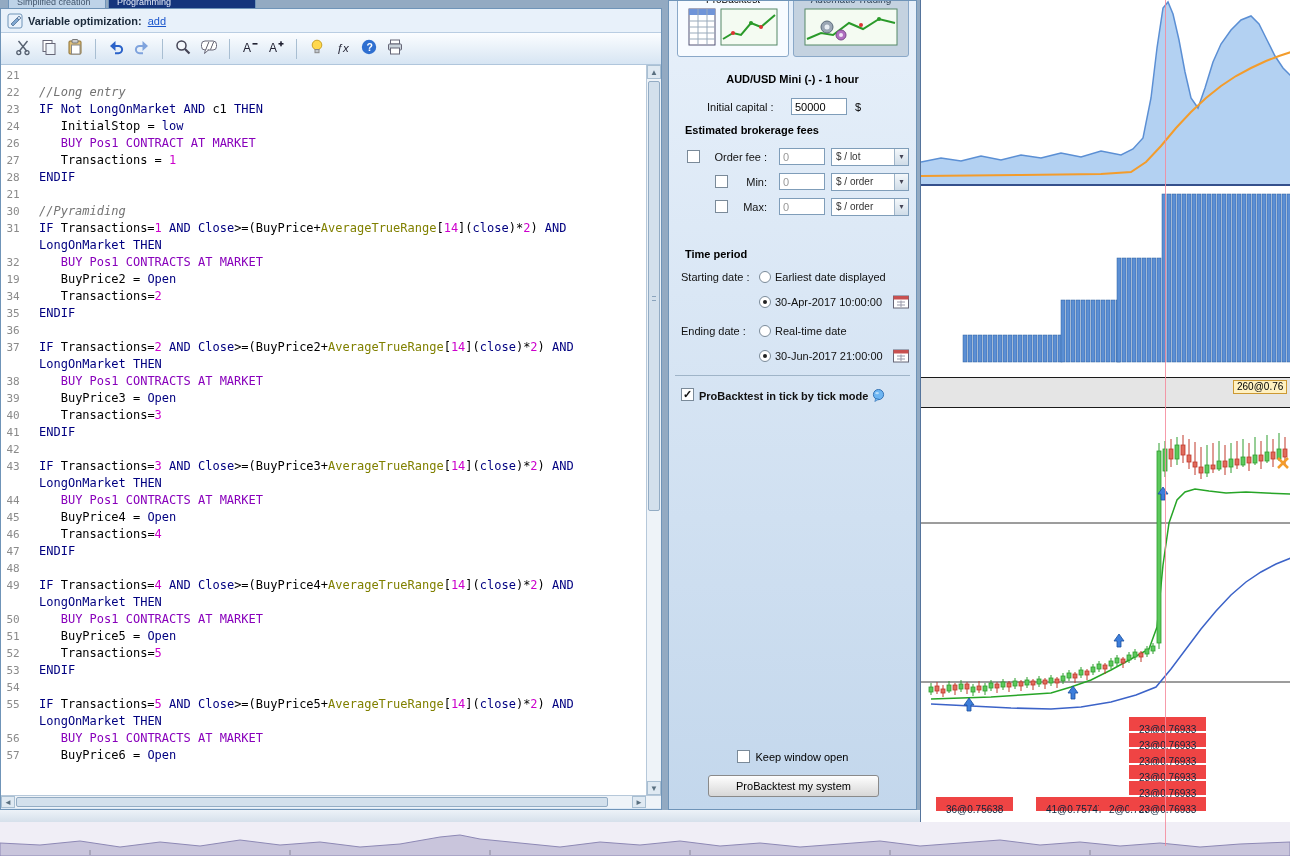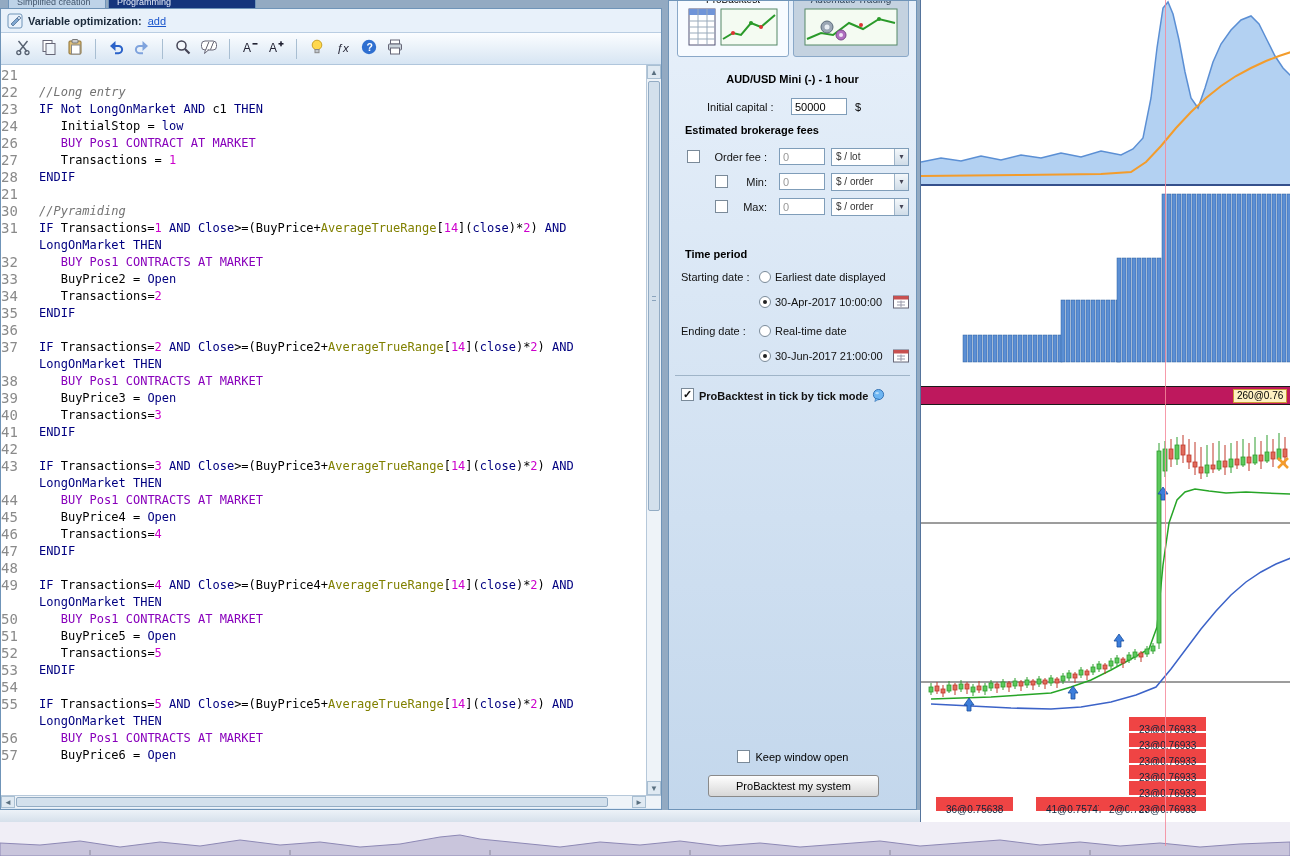--- a/index.html
+++ b/index.html
@@ -25,21 +25,21 @@
   .editor-toolbar { height:32px; background:linear-gradient(#fbfdff,#d7e5f3);
                     border-bottom:1px solid #b0c6dc; display:flex; align-items:center; padding-left:10px; gap:2px; }
   .tbtn { width:24px; height:24px; border:1px solid transparent; border-radius:2px; background:transparent;
           display:flex; align-items:center; justify-content:center; cursor:pointer; }
   .tbtn svg { width:18px; height:18px; }
   .tsep { width:1px; height:20px; background:#a8bed2; margin:0 6px; }
   .code-wrap { position:relative; height:730px; background:#fff; overflow:hidden; }
   .code-lines { position:absolute; left:0; top:2px; right:15px; font-family:"DejaVu Sans Mono", monospace;
                 font-size:12px; line-height:17px; }
   .code-row { display:flex; }
-  .gutter { flex:0 0 30px; text-align:left; padding-right:6px; color:#8a8a8a; font-size:14px; }
+  .gutter { flex:0 0 30px; text-align:center; padding-right:6px; color:#8a8a8a; font-size:11px; }
   .code-text { flex:1; padding-left:8px; white-space:pre-wrap; word-break:normal; max-width:601px; }
   .tok-k { color:#000080; } .tok-b { color:#8800bb; } .tok-c { color:#737373; font-style:italic; }
   .tok-n { color:#cc00cc; } .tok-f { color:#808000; } .tok-t { color:#000; }
   .vscroll { position:absolute; right:0; top:0; width:15px; height:730px; background:#eef3f8;
              border-left:1px solid #b6c8da; font-size:8px; color:#5a7080; text-align:center; }
   .vs-arrow { height:14px; line-height:14px; background:#dfe9f2; border:1px solid #a9bfd2; }
   .vs-down { position:absolute; bottom:0; left:0; right:0; }
   .vs-thumb { position:absolute; left:1px; right:1px; top:16px; height:430px; background:#d3e0ec;
               border:1px solid #93acc4; border-radius:2px; }
   .vs-grip { position:absolute; left:3px; right:3px; top:50%; height:5px;
@@ -91,22 +91,22 @@
   .run-btn { position:absolute; top:774px; left:39px; width:171px; height:22px;
              background:linear-gradient(#fefefe,#d7d7d7); border:1px solid #8a8a8a; border-radius:3px;
              font-size:11px; font-family:"Liberation Sans", sans-serif; cursor:pointer; }
 
   
   .chart-panel { position:absolute; left:920px; top:0; width:370px; height:822px; background:#fff;
                  border-left:1px solid #55749c; z-index:3; overflow:hidden; }
   .eq-svg { position:absolute; left:0; top:0; }
   .eq-base { position:absolute; left:0; top:184px; width:370px; height:2px; background:#34508c; }
   .bar-svg { position:absolute; left:0; top:190px; }
-  .label-row { position:absolute; left:0; top:377px; width:370px; height:19px; background:#be185d;
-               border-top:1px solid #1a1a1a; border-bottom:1px solid #1a1a1a;margin-top:9px; }
+  .label-row { position:absolute; left:0; top:377px; width:370px; height:31px; background:#e5e5e5;
+               border-top:1px solid #1a1a1a; border-bottom:1px solid #1a1a1a; }
   .price-label { position:absolute; left:312px; top:2px; height:14px; background:#fff1c2;
                  border:1px solid #cc9933; font-size:10px; padding:0 3px; white-space:nowrap; }
   .candle-svg { position:absolute; left:0; top:397px; }
   .trade-label { position:absolute; height:14px; background:#d8eafc; border:7px solid #ef4444;
                  font-size:10px; line-height:12px; padding:0 3px; color:#10233a; white-space:nowrap; }
 
   
   .band { position:absolute; left:0; top:810px; width:1290px; height:12px;
           background:linear-gradient(#edf2f8,#d6e0eb); }
   .overview { position:absolute; left:0; top:822px; width:1290px; height:34px; background:#f0eef6; }
@@ -264,21 +264,21 @@
           </div>
           <div class="code-row">
             <span class="gutter">31</span>
             <span class="code-text"><span class="tok-k">IF</span><span class="tok-t"> Transactions=</span><span class="tok-n">1</span><span class="tok-t"> </span><span class="tok-k">AND</span><span class="tok-t"> </span><span class="tok-k">Close</span><span class="tok-t">&gt;=(BuyPrice+</span><span class="tok-f">AverageTrueRange</span><span class="tok-t">[</span><span class="tok-n">14</span><span class="tok-t">](</span><span class="tok-k">close</span><span class="tok-t">)*</span><span class="tok-n">2</span><span class="tok-t">) </span><span class="tok-k">AND</span><span class="tok-t"> </span><span class="tok-k">LongOnMarket</span><span class="tok-t"> </span><span class="tok-k">THEN</span></span>
           </div>
           <div class="code-row">
             <span class="gutter">32</span>
             <span class="code-text"><span class="tok-b">   BUY Pos1 CONTRACTS AT MARKET</span></span>
           </div>
           <div class="code-row">
-            <span class="gutter">33</span>
+            <span class="gutter">19</span>
             <span class="code-text"><span class="tok-t">   BuyPrice2 = </span><span class="tok-k">Open</span></span>
           </div>
           <div class="code-row">
             <span class="gutter">34</span>
             <span class="code-text"><span class="tok-t">   Transactions=</span><span class="tok-n">2</span></span>
           </div>
           <div class="code-row">
             <span class="gutter">35</span>
             <span class="code-text"><span class="tok-k">ENDIF</span></span>
           </div>

